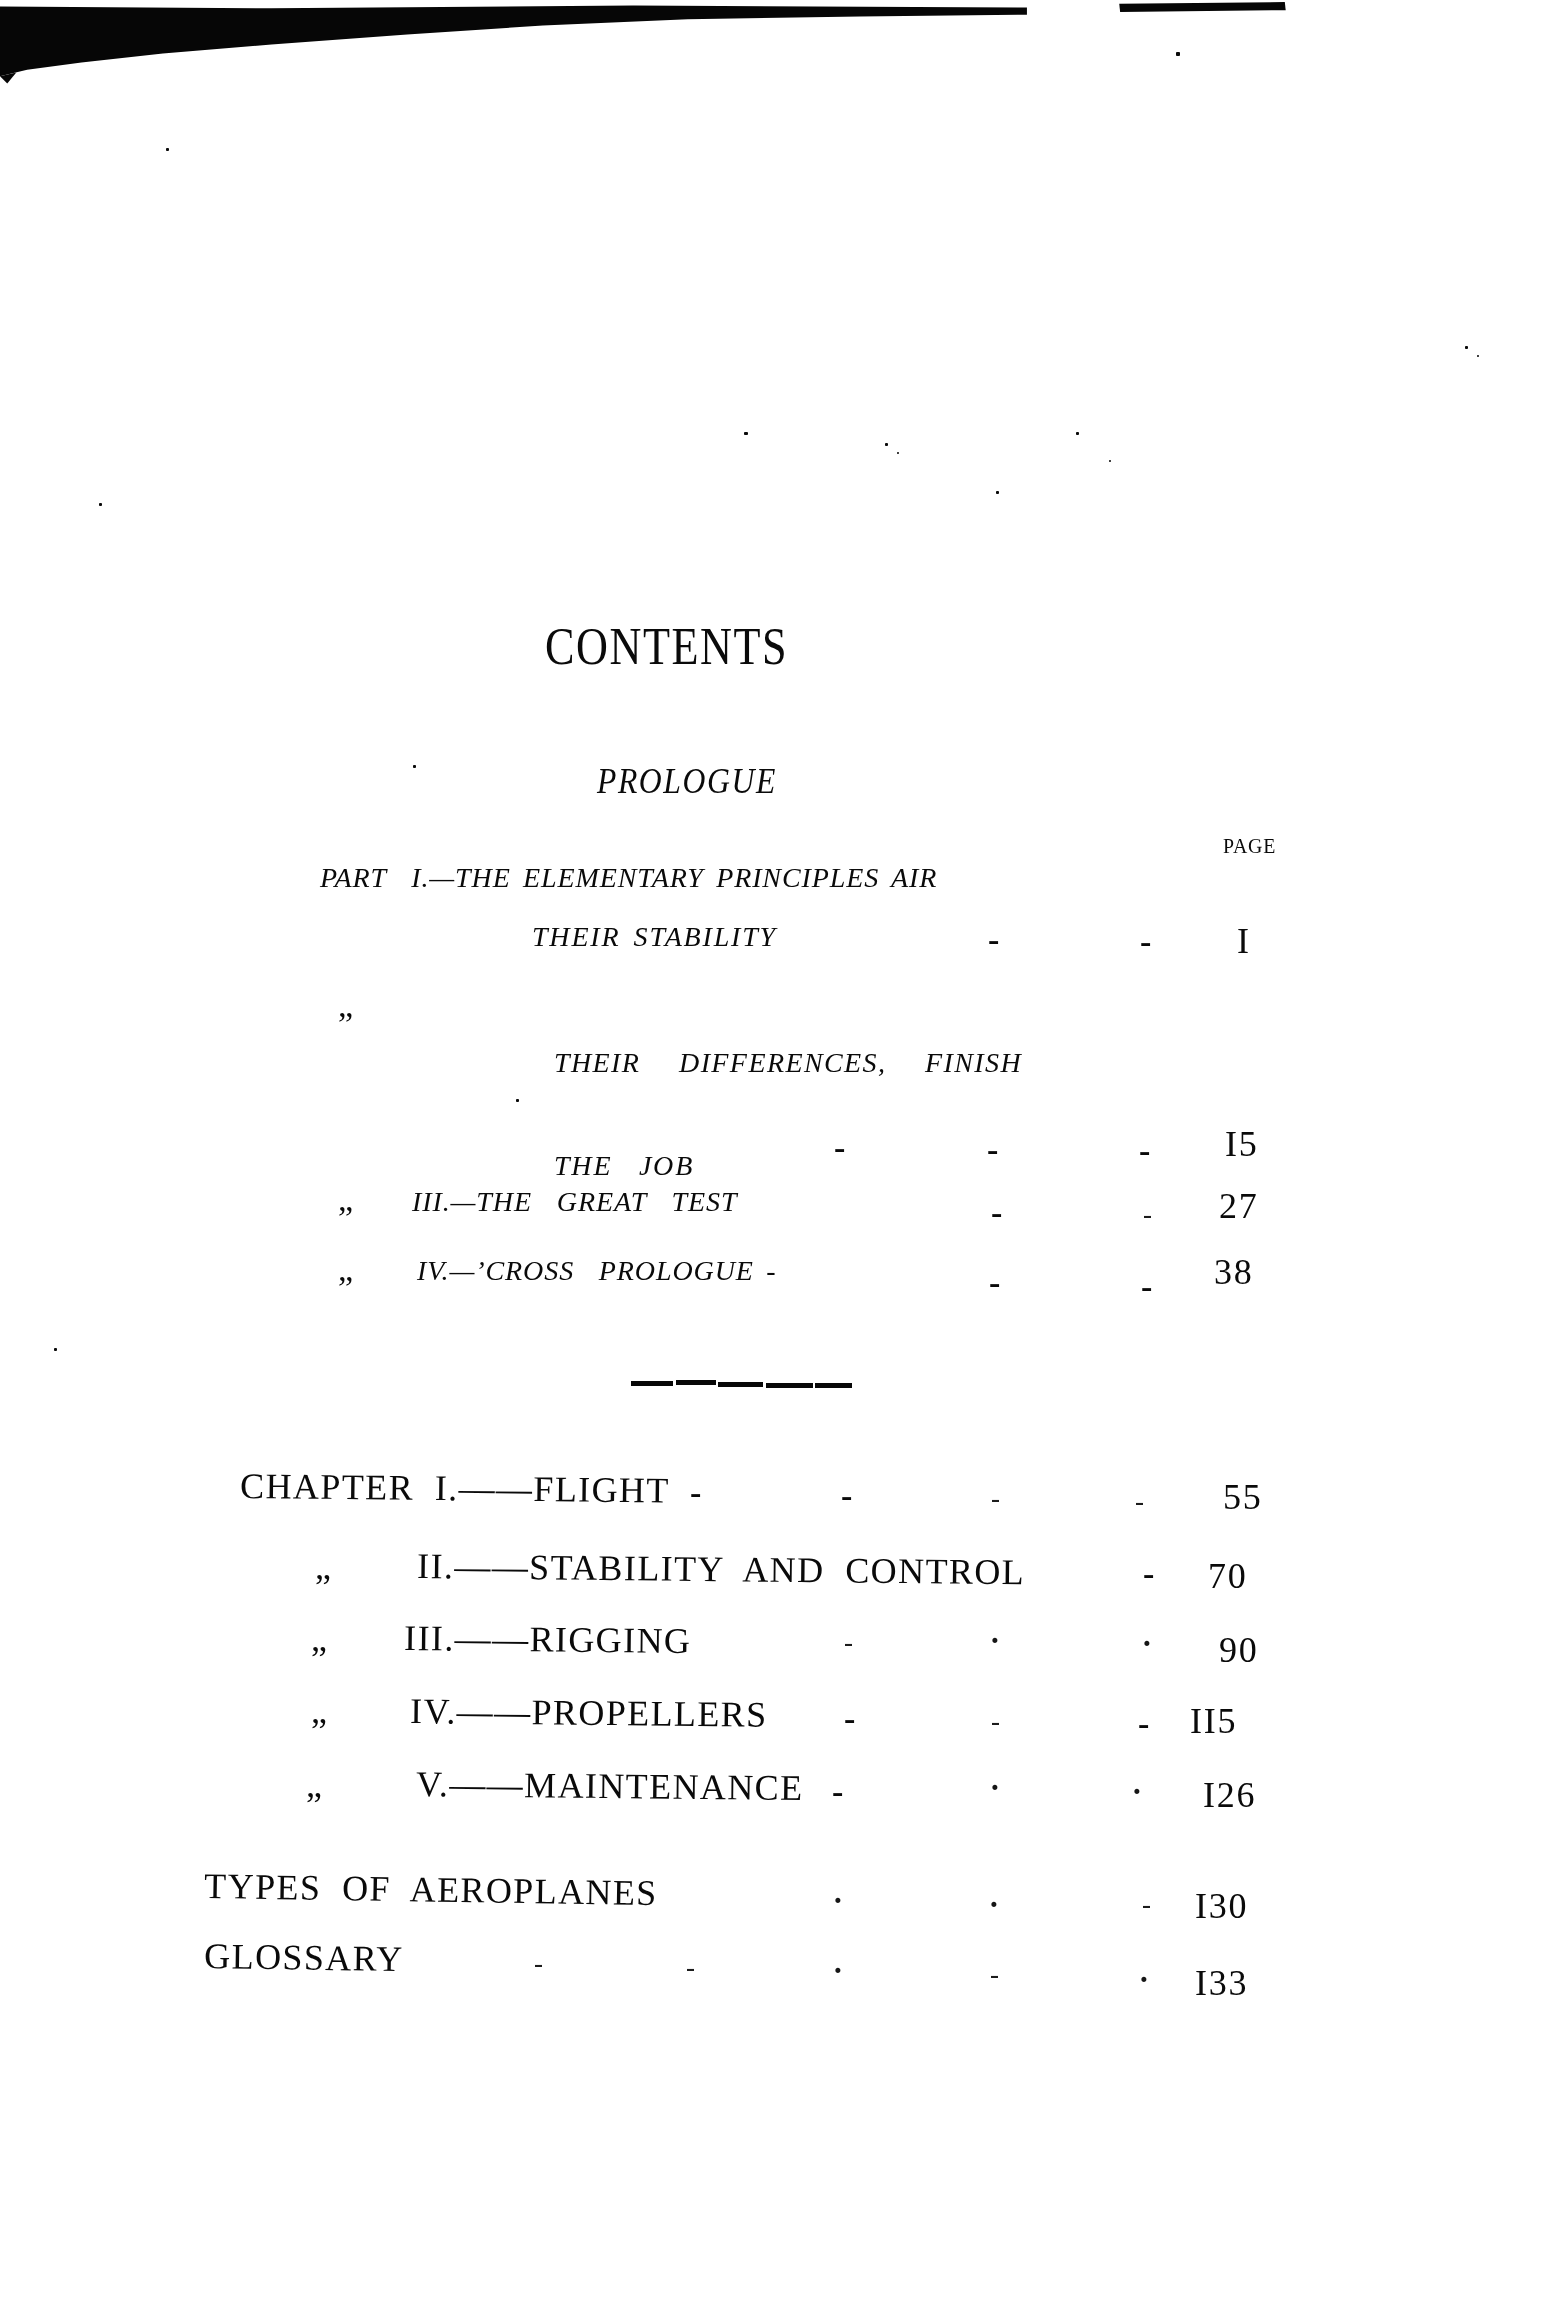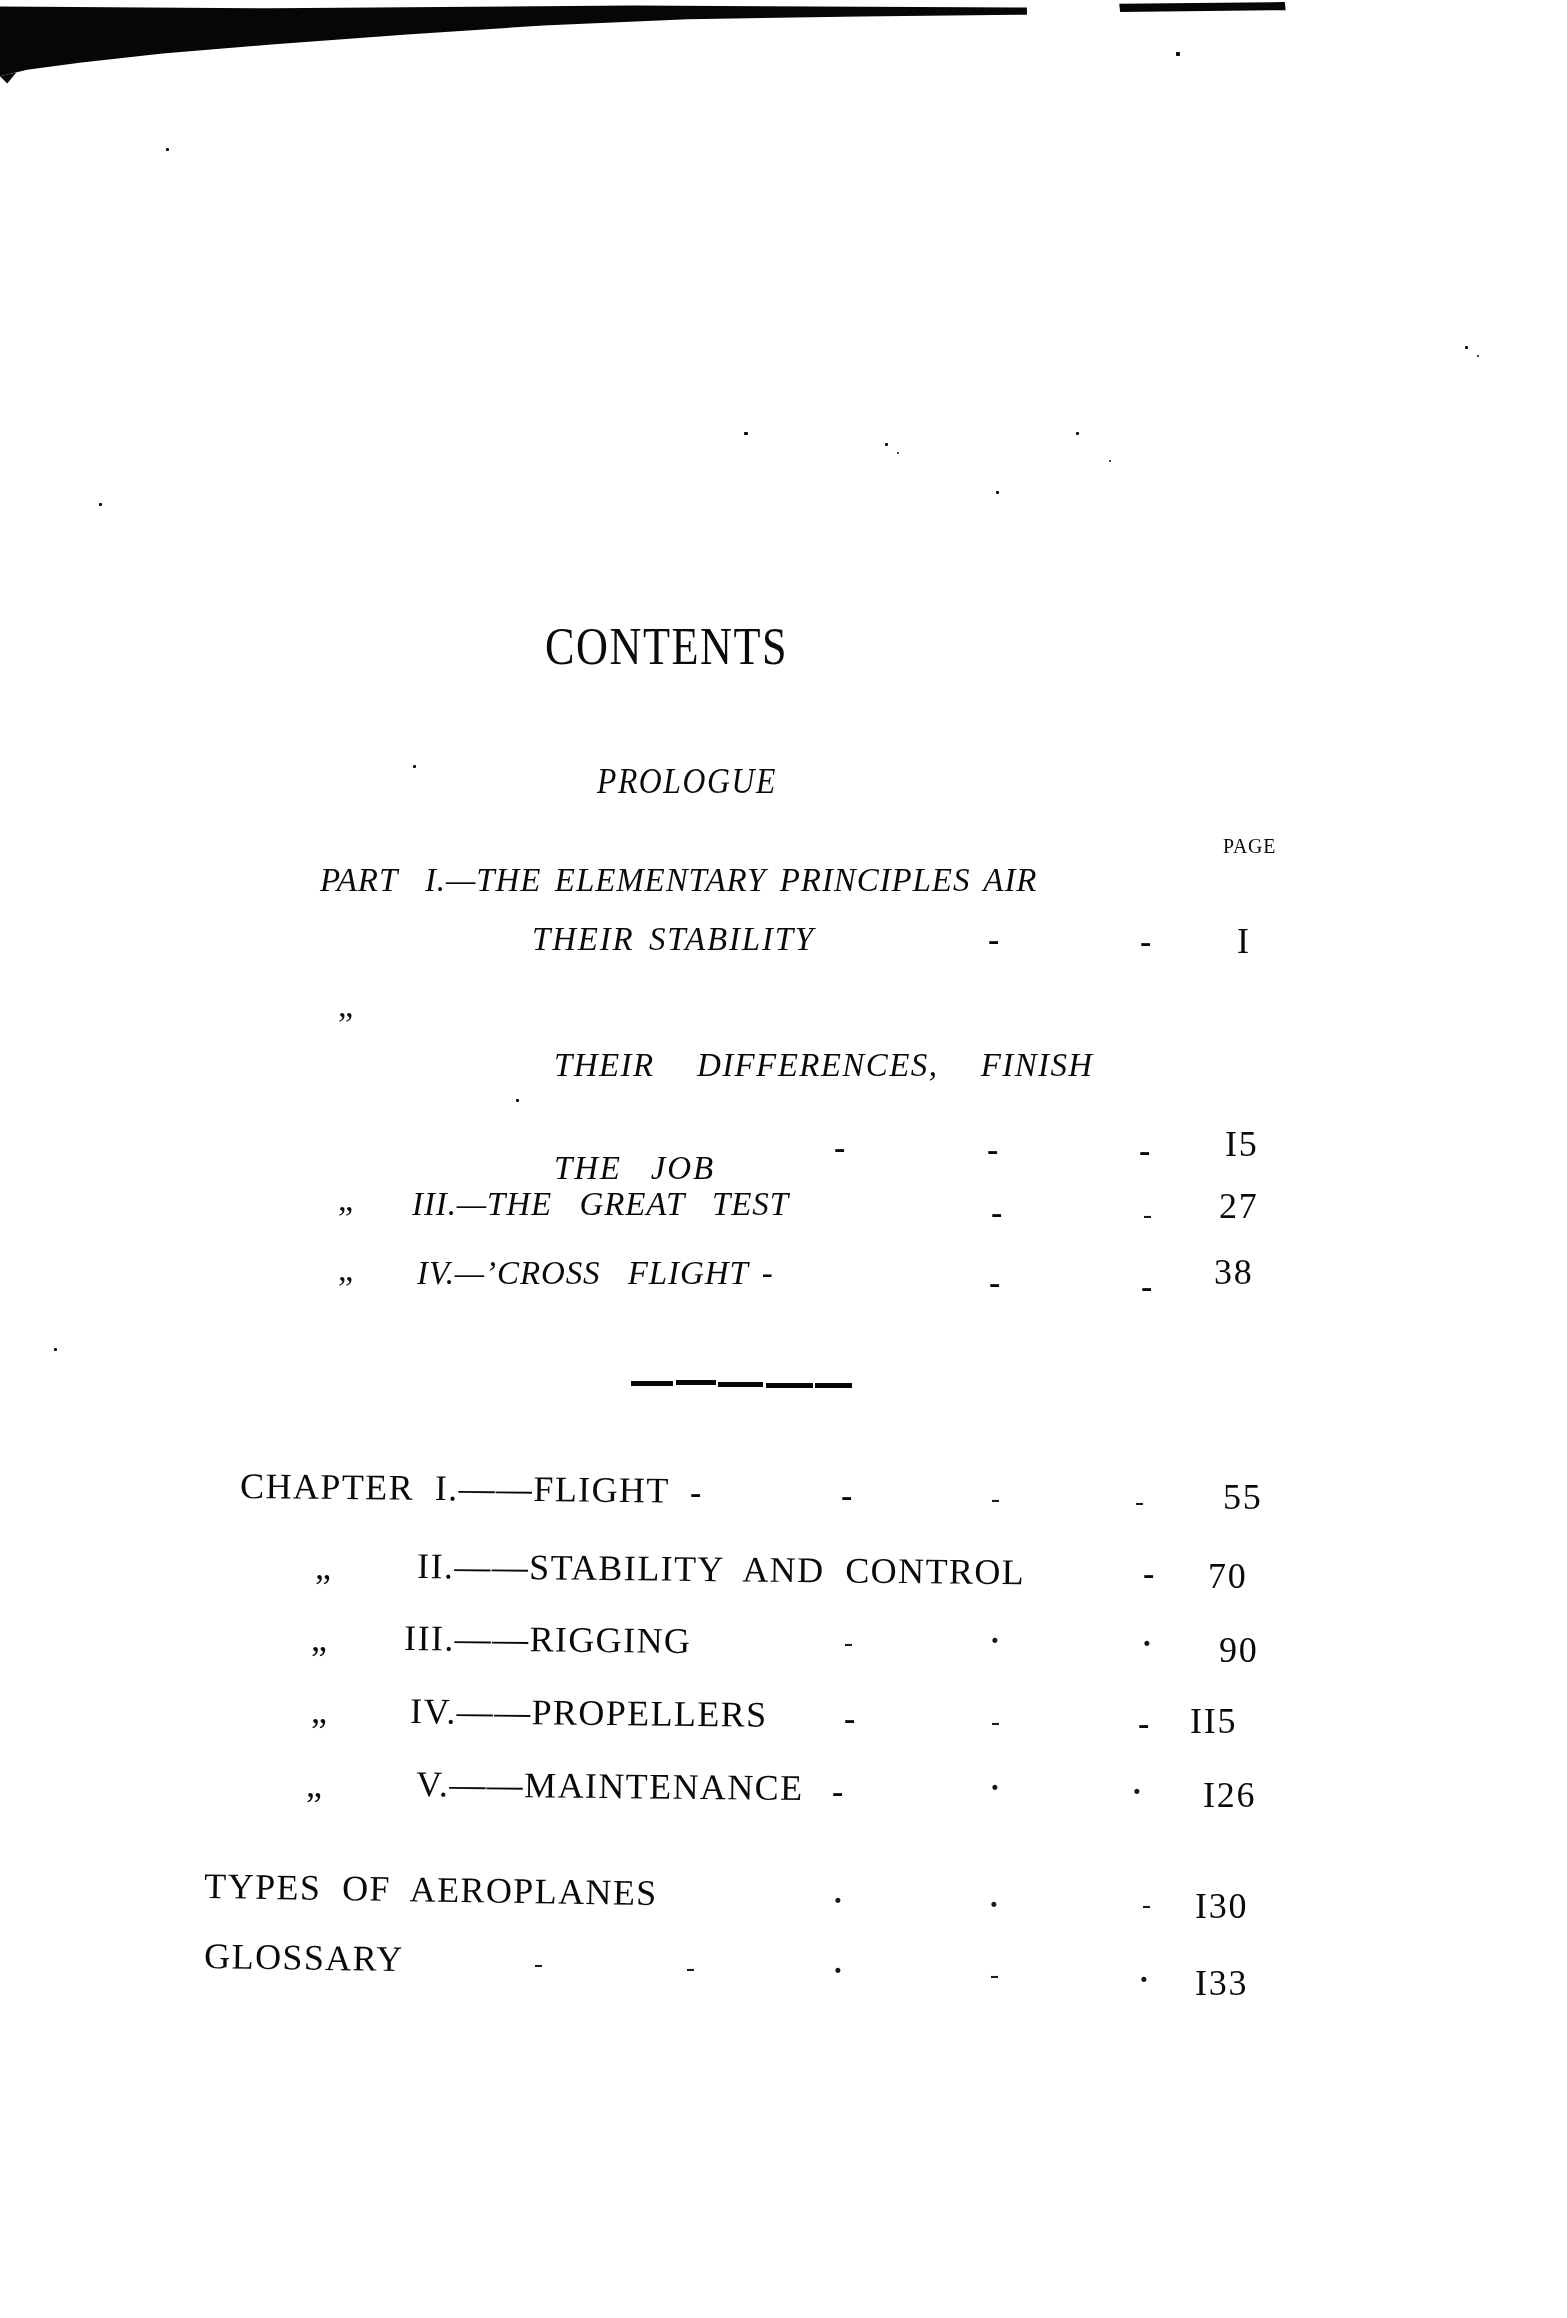--- a/index.html
+++ b/index.html
@@ -15,21 +15,21 @@
     position:absolute;
     white-space:pre;
     color:#0a0a0a;
     line-height:1;
     letter-spacing:0.9px;
   }
   .it{font-style:italic;word-spacing:4.5px;}
   .title{font-size:52px;letter-spacing:1.8px;transform:scaleX(.85);transform-origin:0 0;}
   .prologue{font-size:36px;letter-spacing:1.8px;transform:scaleX(.88);transform-origin:0 0;}
   .pagecol{font-size:22px;letter-spacing:0.9px;transform:scaleX(.9);transform-origin:0 0;}
-  .pl{font-size:33px;}       
+  .pl{font-size:28px;}       
   .cl{font-size:36px;letter-spacing:1.4px;} 
   .num{font-size:36px;letter-spacing:1.8px;}
   .ditto{font-size:34px;}
   .dittoc{font-size:36px;}
   .ld{font-size:34px;font-weight:bold;}     
   .ld.dim{font-size:27px;font-weight:normal;color:#1c1c1c;}
   .ldot{font-size:31px;font-weight:bold;color:#161616;}
   .rule{position:absolute;background:#070707;}
   .s{position:absolute;background:#0a0a0a;border-radius:0.9px;display:block;}
   .tilt1{transform:rotate(0.6deg);transform-origin:0 100%;}
@@ -67,21 +67,21 @@
   <span class="t ld" style="left:1139px;top:1134px;">-</span>
   <span class="t num" style="left:1213px;top:1126px;margin-left:12px;">I5</span>
 
   <span class="t ditto" style="left:338px;top:1183px;">„</span>
   <span class="t it pl" style="left:412px;top:1188px;">III.—THE  GREAT  TEST</span>
   <span class="t ld" style="left:991px;top:1196px;">-</span>
   <span class="t ld dim" style="left:1143px;top:1201px;">-</span>
   <span class="t num" style="left:1219px;top:1188px;">27</span>
 
   <span class="t ditto" style="left:338px;top:1253px;">„</span>
-  <span class="t it pl" style="left:417px;top:1257px;">IV.—’CROSS  FLIGHT -</span>
+  <span class="t it pl" style="left:417px;top:1257px;">IV.—’CROSS  PROLOGUE -</span>
   <span class="t ld" style="left:989px;top:1266px;">-</span>
   <span class="t ld" style="left:1141px;top:1270px;">-</span>
   <span class="t num" style="left:1214px;top:1254px;">38</span>
 
   <div>
     <div class="rule" style="left:631px;top:1381px;width:42px;height:4.5px;"></div>
     <div class="rule" style="left:676px;top:1380px;width:40px;height:5.4px;"></div>
     <div class="rule" style="left:718px;top:1382px;width:45px;height:4.5px;"></div>
     <div class="rule" style="left:766px;top:1383px;width:47px;height:4.5px;"></div>
     <div class="rule" style="left:815px;top:1383px;width:37px;height:5.4px;"></div>

